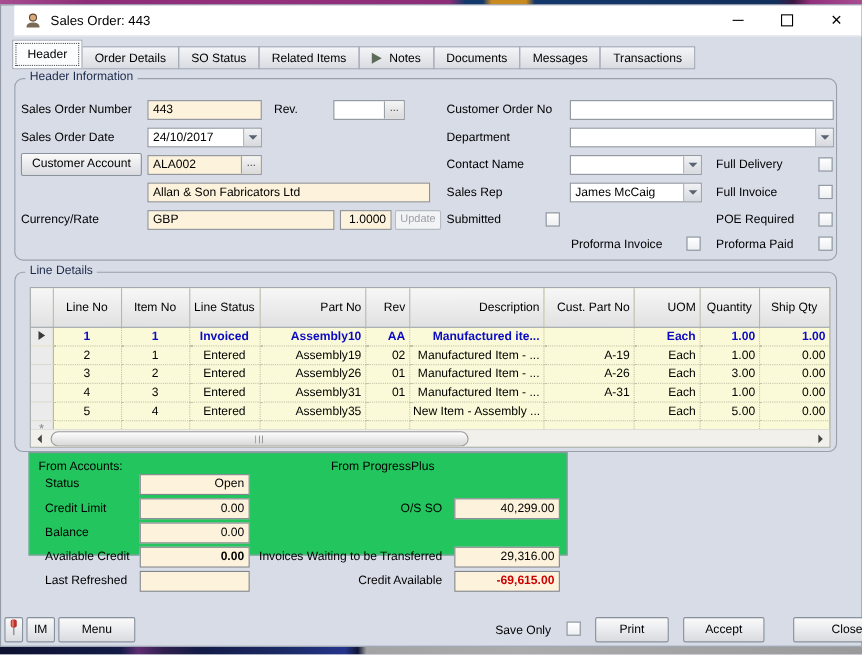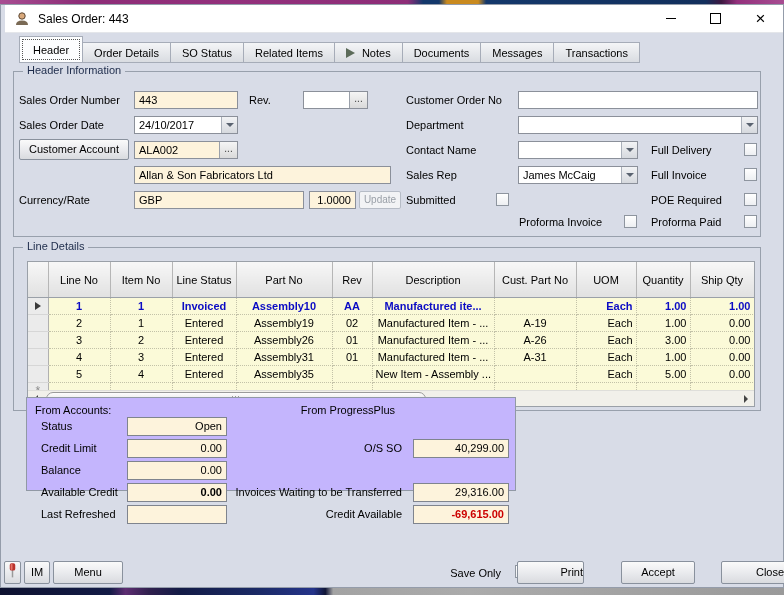--- a/index.html
+++ b/index.html
@@ -5,39 +5,39 @@
   html,body{margin:0;padding:0;}
   body{width:784px;height:595px;position:relative;overflow:hidden;
        font-family:"Liberation Sans",sans-serif;font-size:11px;color:#000;background:#d8dce7;}
   .desktop-top{position:absolute;left:0;top:0;width:784px;height:5px;
     background:linear-gradient(90deg,#a84d92 0%,#8d2d77 10%,#93307c 30%,#8d2d77 52%,#13386b 54%,#13386b 56%,#c98a1f 57%,#c98a1f 61%,#14386b 62%,#122f5c 90%,#3c1740 92%,#93307c 94%,#a84d92 100%);}
   .desktop-bottom{position:absolute;left:0;top:588px;width:784px;height:7px;
     background:linear-gradient(90deg,#0e1230 0%,#131b46 14%,#5e2d72 16%,#30204e 19%,#131b46 23%,#1b2a66 33%,#25348a 40%,#101536 41.5%,#a3a3a3 42.5%,#ababab 60%,#9a9a9a 100%);}
   .window{position:absolute;left:0;top:4px;width:784px;height:584px;box-sizing:border-box;
     border:1px solid #949caa;background:#d8dce7;}
   
-  .titlebar{position:absolute;left:4px;top:0;right:0;height:27px;background:#fff;
+  .titlebar{position:absolute;left:12px;top:0;right:0;height:27px;background:#fff;
     border-bottom:1px solid #e4e6ea;display:flex;align-items:center;text-align:center;}
   .app-icon{margin-left:9px;width:16px;height:16px;display:inline-flex;}
   .title{margin-left:8px;font-size:12px;}
   .win-controls{position:absolute;right:0;top:0;height:27px;display:flex;}
   .winbtn{width:45px;height:27px;display:flex;align-items:center;justify-content:center;cursor:default;}
   .glyph-min{width:10px;height:1px;background:#000;}
   .glyph-max{width:9px;height:9px;border:1px solid #000;}
   .glyph-close{font-size:17px;line-height:10px;}
   
   .tabbar{position:absolute;left:10px;top:31px;height:27px;display:flex;align-items:flex-end;}
   .tab{height:21px;box-sizing:border-box;padding:0 11px;display:flex;align-items:center;white-space:nowrap;
     background:linear-gradient(#f4f5f7,#d9dce1);border:1px solid #a6acb8;margin-left:-1px;}
-  .tab:first-child{margin-left:8px;}
+  .tab:first-child{margin-left:0;}
   .tab.selected{height:27px;background:#fcfdfe;position:relative;z-index:2;
     outline:1px dotted #555;outline-offset:-4px;padding:0 13px;}
   .play-icon{width:0;height:0;border-left:9px solid #5c6b5a;border-top:5px solid transparent;border-bottom:5px solid transparent;margin-right:7px;}
   
-  .groupbox{position:absolute;box-sizing:border-box;border:1px solid #98a0ac;border-radius:0;}
+  .groupbox{position:absolute;box-sizing:border-box;border:1px solid #98a0ac;border-radius:8px;}
   .gb-legend{position:absolute;top:-8px;left:9px;background:#d8dce7;padding:0 4px;color:#1d2b4a;}
   .gb-header{left:12px;top:66px;width:748px;height:166px;}
   .gb-lines{left:12px;top:242px;width:748px;height:164px;}
   
   .lbl{position:absolute;line-height:18px;white-space:nowrap;}
   .fld{position:absolute;height:18px;box-sizing:border-box;border:1px solid #8b909a;background:#fff;
     line-height:16px;padding:0 4px;white-space:nowrap;overflow:hidden;}
   .cream{background:#fdf3dc;}
   .right{text-align:right;}
   .combo-btn{position:absolute;right:0;top:0;bottom:0;width:16px;box-sizing:border-box;
@@ -56,34 +56,34 @@
   .grid{position:absolute;left:13px;top:13px;width:728px;height:146px;box-sizing:border-box;
     border:1px solid #9aa0a8;background:#fbfad8;overflow:hidden;}
   .grid table{border-collapse:collapse;table-layout:fixed;width:726px;}
   .grid th{height:17px;font-weight:normal;padding:9px 3px;white-space:nowrap;overflow:hidden;
     background:linear-gradient(#f7f7f7,#e1e1e1);border-right:1px solid #b6b6b6;border-bottom:1px solid #9aa0a8;}
   .grid td{height:16px;padding:0 3px;white-space:nowrap;overflow:hidden;
     border-right:1px dotted #c3c2a8;border-bottom:1px dotted #c3c2a8;background:#fbfad8;}
   .grid td.selcol{background:#ebebeb;border-right:1px solid #b0b0b0;border-bottom:1px solid #d6d6d6;text-align:center;}
   .grid th.selcol{background:linear-gradient(#f7f7f7,#e1e1e1);}
   tr.rowsel td:not(.selcol){color:#0b0bc4;font-weight:bold;}
-  .ca{text-align:center;} .ra{text-align:right;} .la{text-align:center;}
+  .ca{text-align:center;} .ra{text-align:right;} .la{text-align:right;}
   .ptr{width:0;height:0;border-left:6px solid #3a3a3a;border-top:4px solid transparent;border-bottom:4px solid transparent;display:inline-block;}
   .star{color:#8a8a8a;font-size:12px;line-height:10px;}
   .hscroll{position:absolute;left:0;right:0;bottom:0;height:15px;background:#f1f0ea;border-top:1px solid #dededa;display:flex;}
   .sb-btn{width:16px;height:15px;display:flex;align-items:center;justify-content:center;background:#f1f0ea;}
   .sb-left{width:0;height:0;border-right:4px solid #444;border-top:4px solid transparent;border-bottom:4px solid transparent;}
   .sb-right{width:0;height:0;border-left:4px solid #444;border-top:4px solid transparent;border-bottom:4px solid transparent;}
   .sb-track{flex:1;position:relative;}
   .sb-thumb{position:absolute;left:2px;top:1px;width:378px;height:12px;border:1px solid #9a9a9a;border-radius:7px;
     background:linear-gradient(#fdfdfd,#d8d8d8);display:flex;align-items:center;justify-content:center;}
   .grip{width:8px;height:7px;background:repeating-linear-gradient(90deg,#999 0 1px,transparent 1px 3px);}
   
-  .acct{position:absolute;left:25px;top:392px;width:490px;height:94px;box-sizing:border-box;
-    border:1px solid #9199a5;background:#c4b5fd;}
+  .acct{position:absolute;left:25px;top:406px;width:490px;height:94px;box-sizing:border-box;
+    border:1px solid #9199a5;background:#22c55e;}
   .acct .lbl{line-height:19px;}
   .abox{position:absolute;height:19px;box-sizing:border-box;border:1px solid #7f848e;background:#fdf3dc;
     line-height:17px;padding:0 4px;text-align:right;white-space:nowrap;}
   .neg{color:#cc0000;font-weight:bold;}
   .bold{font-weight:bold;}
   
   .totals{left:575px;top:444px;width:182px;height:94px;}
   .tbox{position:absolute;left:48px;width:126px;height:20px;box-sizing:border-box;border:1px solid #8b909a;
     background:#fdf3dc;line-height:18px;padding:0 5px;text-align:right;white-space:nowrap;}
   .tbox.netbox{background:#fcf8ec;border-color:#b2bdd0;}
@@ -372,17 +372,17 @@
     <svg width="11" height="17" viewBox="0 0 12 18">
       <rect x="5.2" y="8" width="1.6" height="8.5" fill="#9a9a9a"></rect>
       <rect x="3" y="1" width="6" height="8" rx="2" fill="#b9322c"></rect>
       <rect x="4" y="1.6" width="2" height="6.8" rx="1" fill="#e57368"></rect>
     </svg>
   </div>
   <div class="btn fbtn" style="left:23px;top:556px;width:26px;">IM</div>
   <div class="btn fbtn" style="left:52px;top:556px;width:70px;">Menu</div>
   <div class="lbl" style="position:absolute;left:430px;top:559px;width:70px;text-align:right;">Save Only</div>
   <div class="chk" style="left:514px;top:560px;"></div>
-  <div class="btn fbtn" style="left:516px;top:556px;width:67px;text-align:right;">Print</div>
+  <div class="btn fbtn" style="left:540px;top:556px;width:67px;">Print</div>
   <div class="btn fbtn" style="left:620px;top:556px;width:74px;">Accept</div>
   <div class="btn fbtn" style="left:720px;top:556px;width:98px;">Close</div>
 
 </div>
 
 </body></html>

